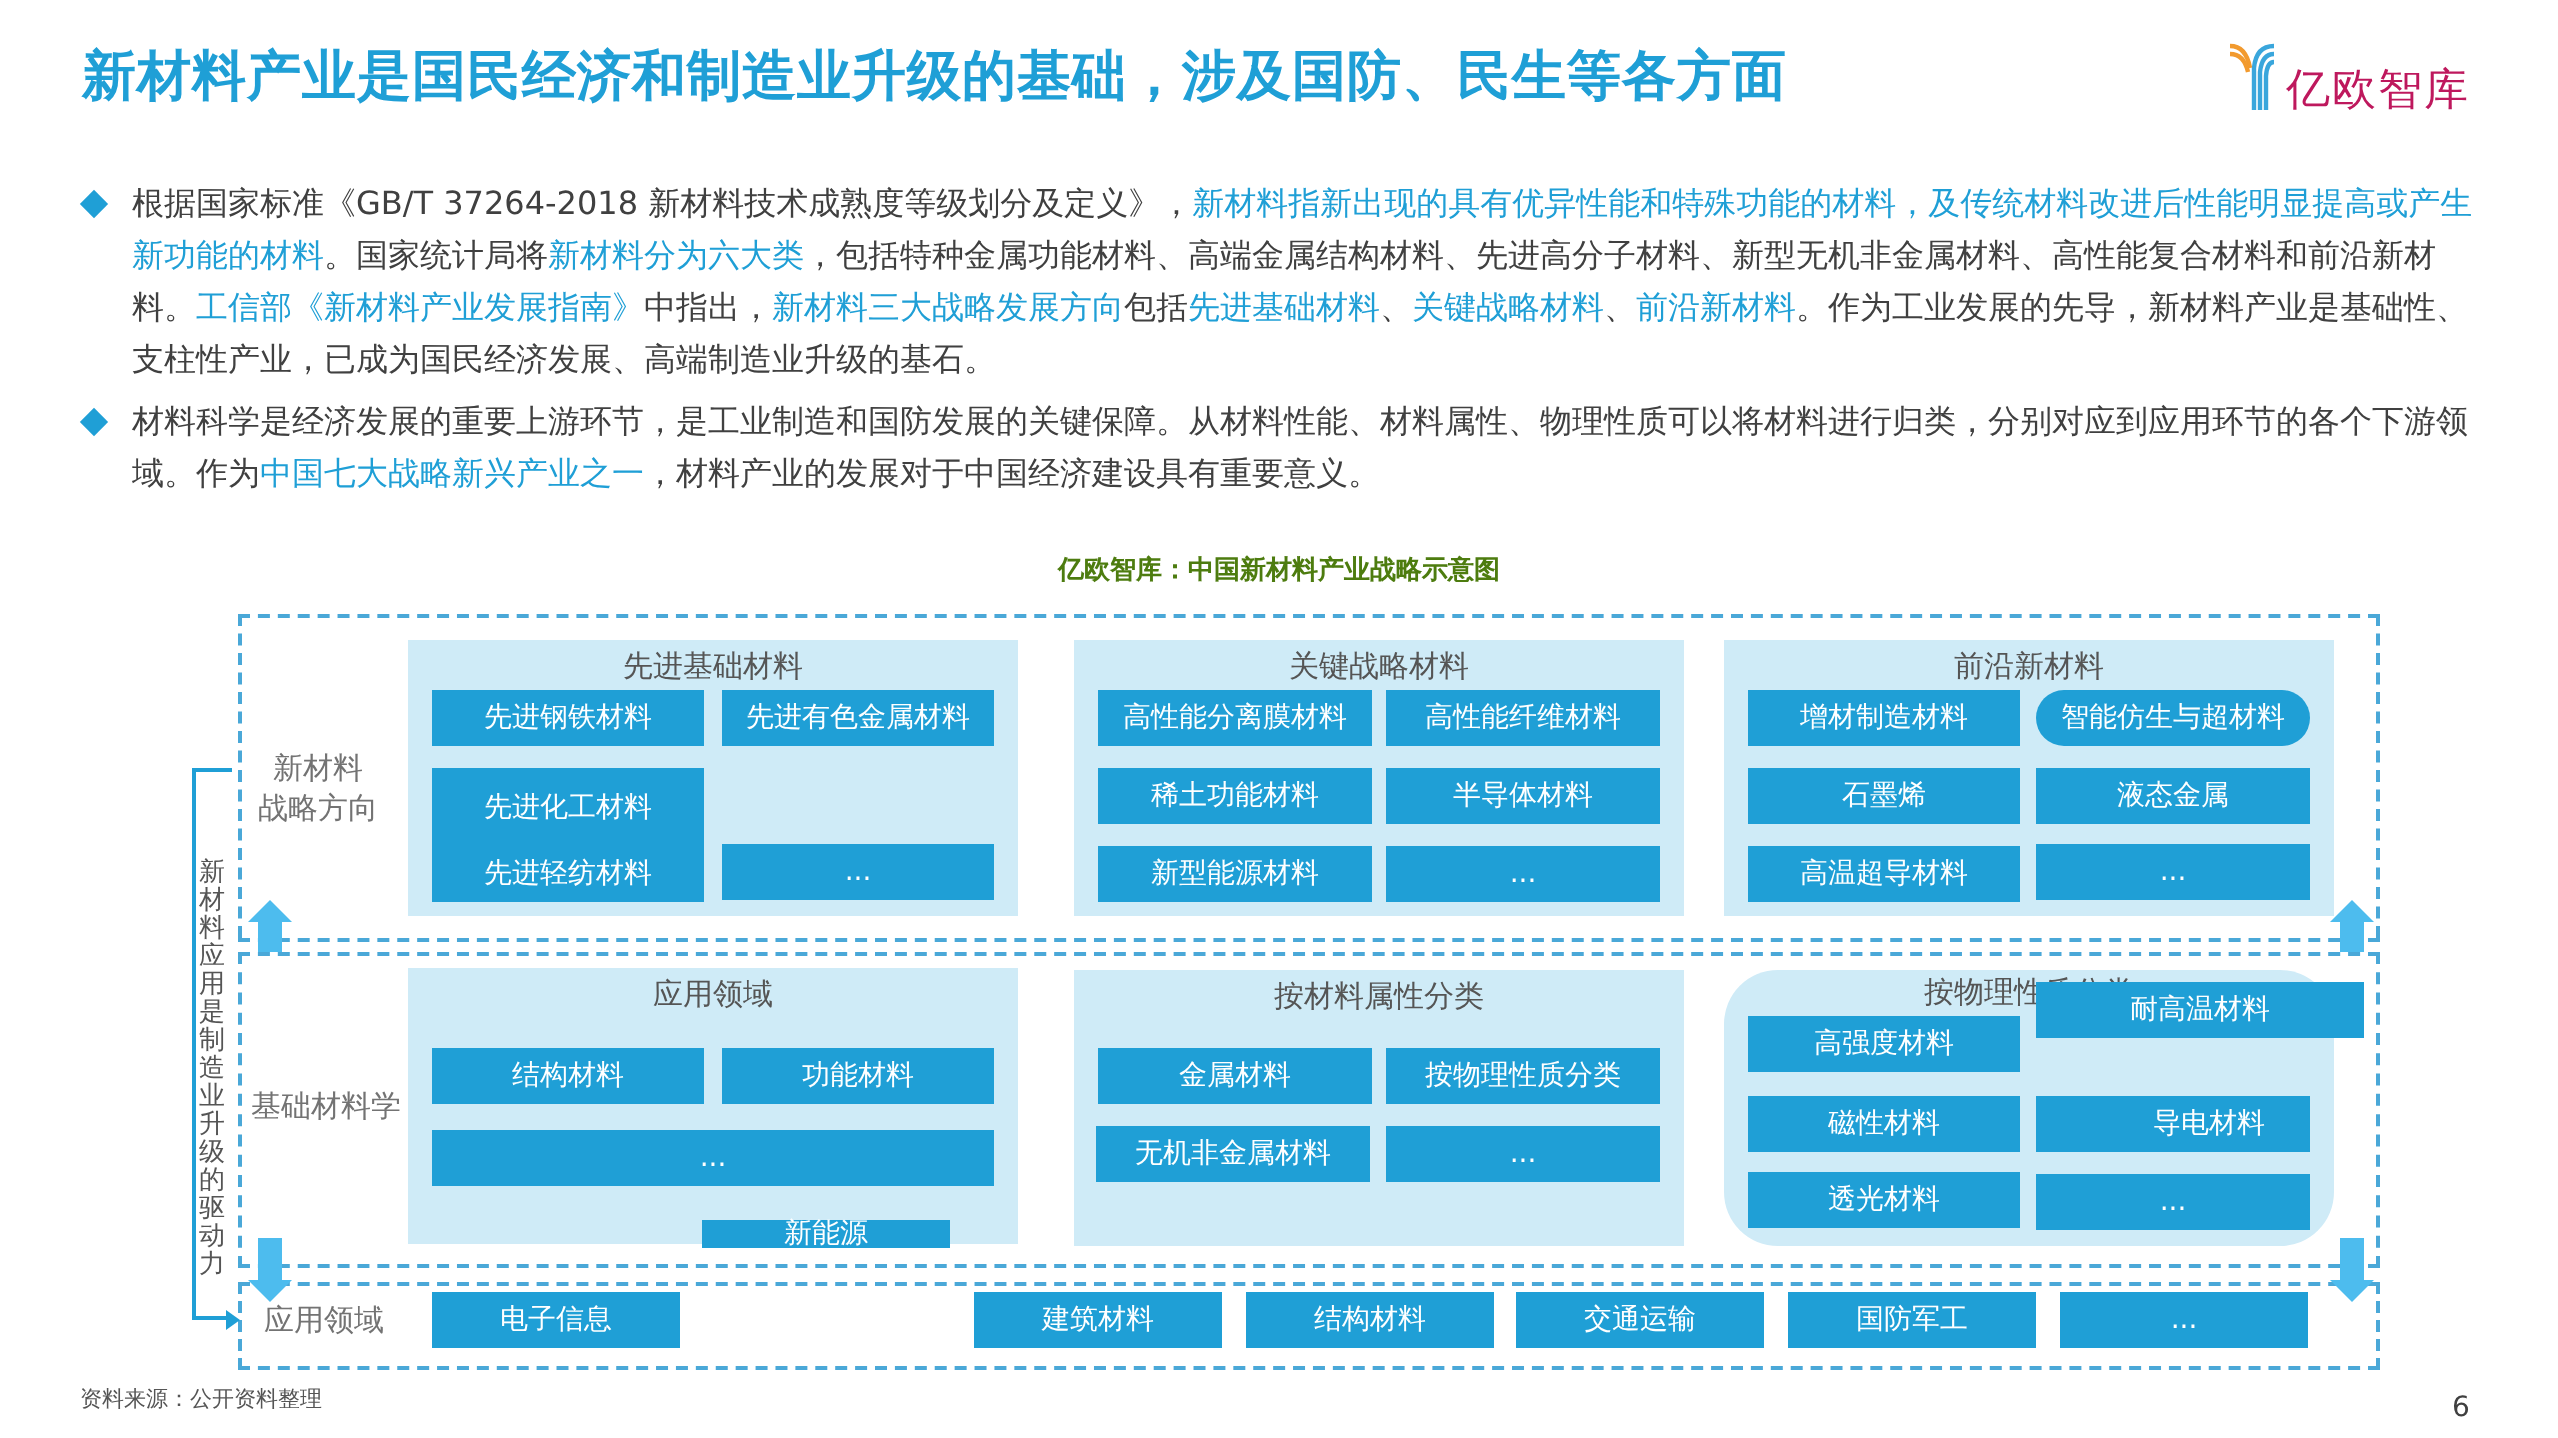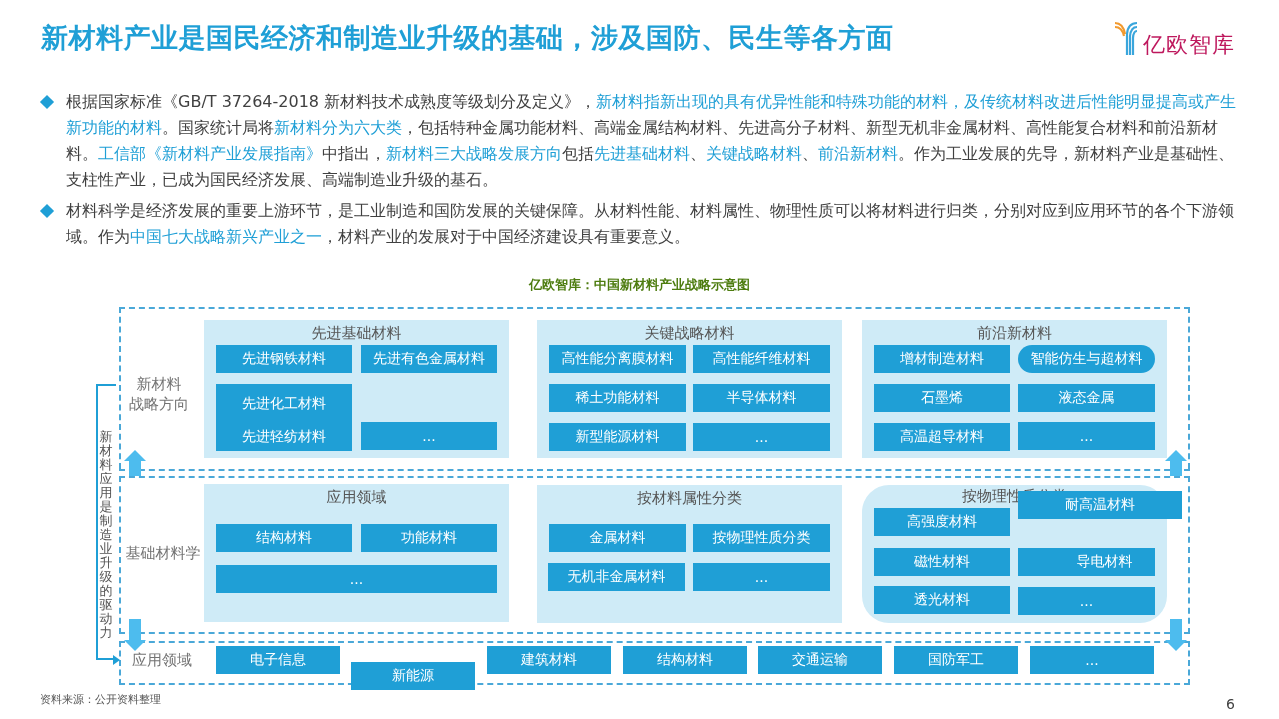--- a/index.html
+++ b/index.html
@@ -162,21 +162,21 @@
   <div class="panel-title" style="top:2px;">按物理性质分类</div>
   <div class="cell" style="left:12px; top:23px; width:136px; height:28px;">高强度材料</div>
   <div class="cell" style="left:156px; top:6px; width:164px; height:28px;">耐高温材料</div>
   <div class="cell" style="left:12px; top:63px; width:136px; height:28px;">磁性材料</div>
   <div class="cell" style="left:156px; top:63px; width:137px; height:28px;padding-left:36px;">导电材料</div>
   <div class="cell" style="left:12px; top:101px; width:136px; height:28px;">透光材料</div>
   <div class="cell" style="left:156px; top:102px; width:137px; height:28px;">...</div>
 </div>
 
 <div class="cell" style="left:216px; top:646px; width:124px; height:28px;">电子信息</div>
-<div class="cell" style="left:351px; top:662px; width:124px; height:28px;">新能源</div>
+<div class="cell" style="left:351px; top:610px; width:124px; height:14px;">新能源</div>
 <div class="cell" style="left:487px; top:646px; width:124px; height:28px;">建筑材料</div>
 <div class="cell" style="left:623px; top:646px; width:124px; height:28px;">结构材料</div>
 <div class="cell" style="left:758px; top:646px; width:124px; height:28px;">交通运输</div>
 <div class="cell" style="left:894px; top:646px; width:124px; height:28px;">国防军工</div>
 <div class="cell" style="left:1030px; top:646px; width:124px; height:28px;">...</div>
 
 <div class="arrow-up" style="left:124px; top:450px; height:26px;">
   <div class="head"></div>
     <div class="stem" style="top:11px; height:15px;"></div>
 </div>

